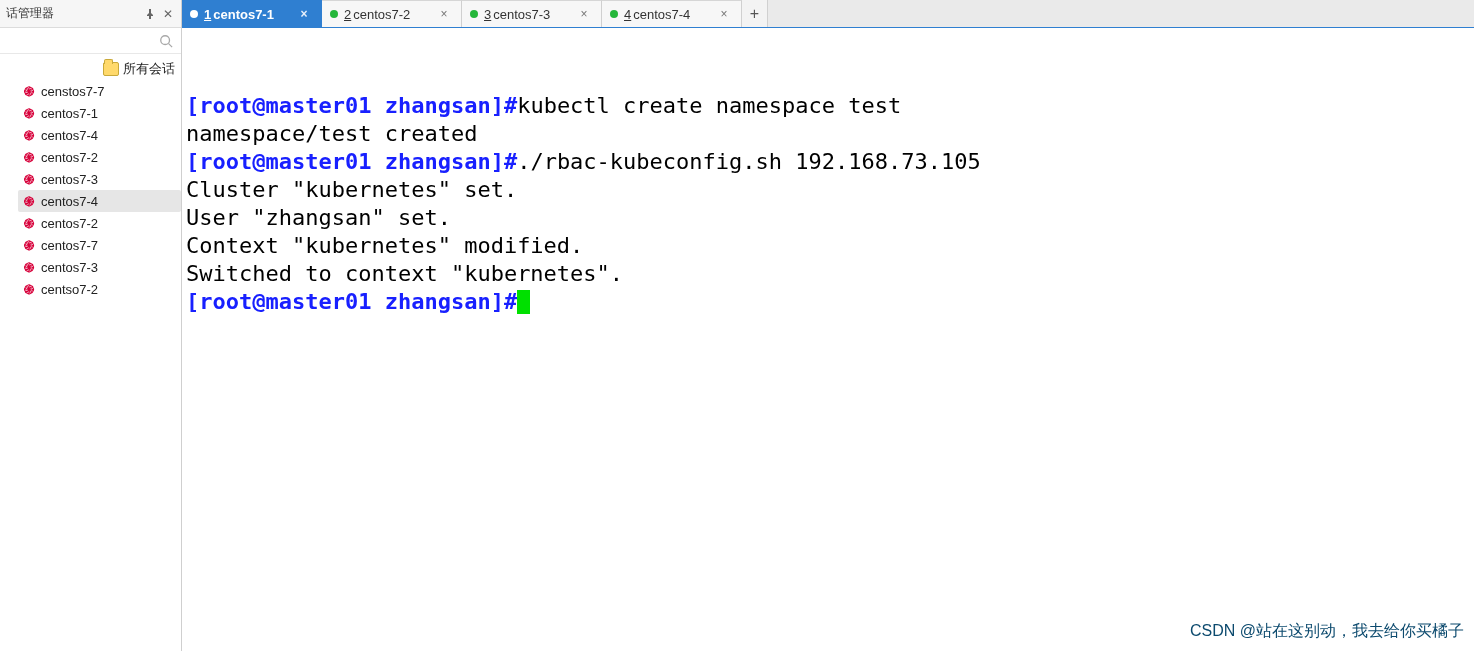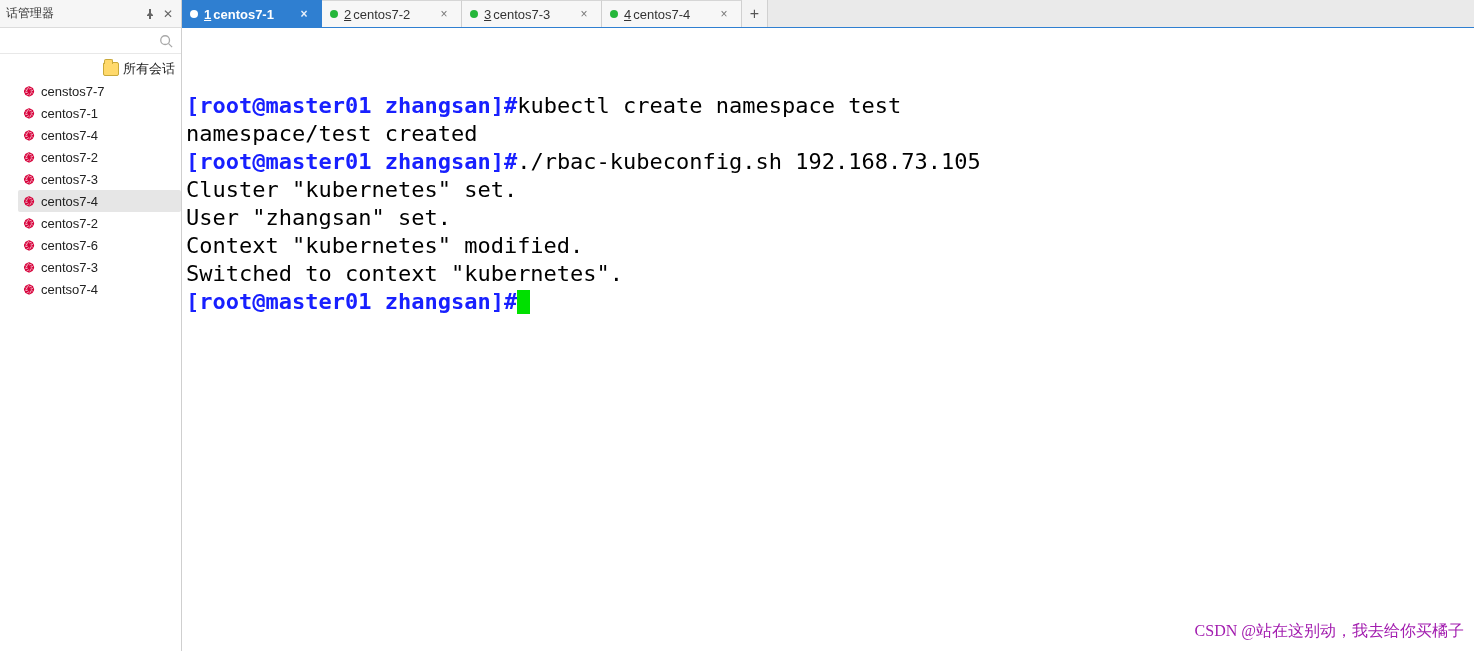--- a/index.html
+++ b/index.html
@@ -167,23 +167,23 @@
   .prompt-user { color: #1820ff; font-weight: bold; margin-top: 39px; }
   .cursor-block {
     display: inline-block;
     width: 13px; height: 24px;
     background: #00e000;
     vertical-align: text-bottom;
   }
   .watermark {
     position: absolute;
     right: 10px; bottom: 6px;
-    font-family: Liberation Serif, serif;
+    font-family: Liberation Sans, sans-serif;
     font-size: 16px;
-    color: #a21caf;
+    color: #0c4a6e;
     pointer-events: none;
   }
 </style>
 </head>
 <body>
 
 <div class="sidebar">
   <div class="sidebar-header">
     <span>话管理器</span>
     <span class="spacer"></span>
@@ -231,29 +231,29 @@
         <div class="tree-item selected">
           <span class="swirl-icon">֍</span>
           <span>centos7-4</span>
         </div>
         <div class="tree-item">
           <span class="swirl-icon">֍</span>
           <span>centos7-2</span>
         </div>
         <div class="tree-item">
           <span class="swirl-icon">֍</span>
-          <span>centos7-6</span>
+          <span>centos7-7</span>
         </div>
         <div class="tree-item">
           <span class="swirl-icon">֍</span>
           <span>centos7-3</span>
         </div>
         <div class="tree-item">
           <span class="swirl-icon">֍</span>
-          <span>centso7-4</span>
+          <span>centso7-2</span>
         </div>
       </div>
   </div>
 </div>
 
 <div class="main">
   <div class="tabbar">
     <div id="tabs-container" style="display:flex;">
         <div class="tab active">
           <span class="status-dot"></span>

